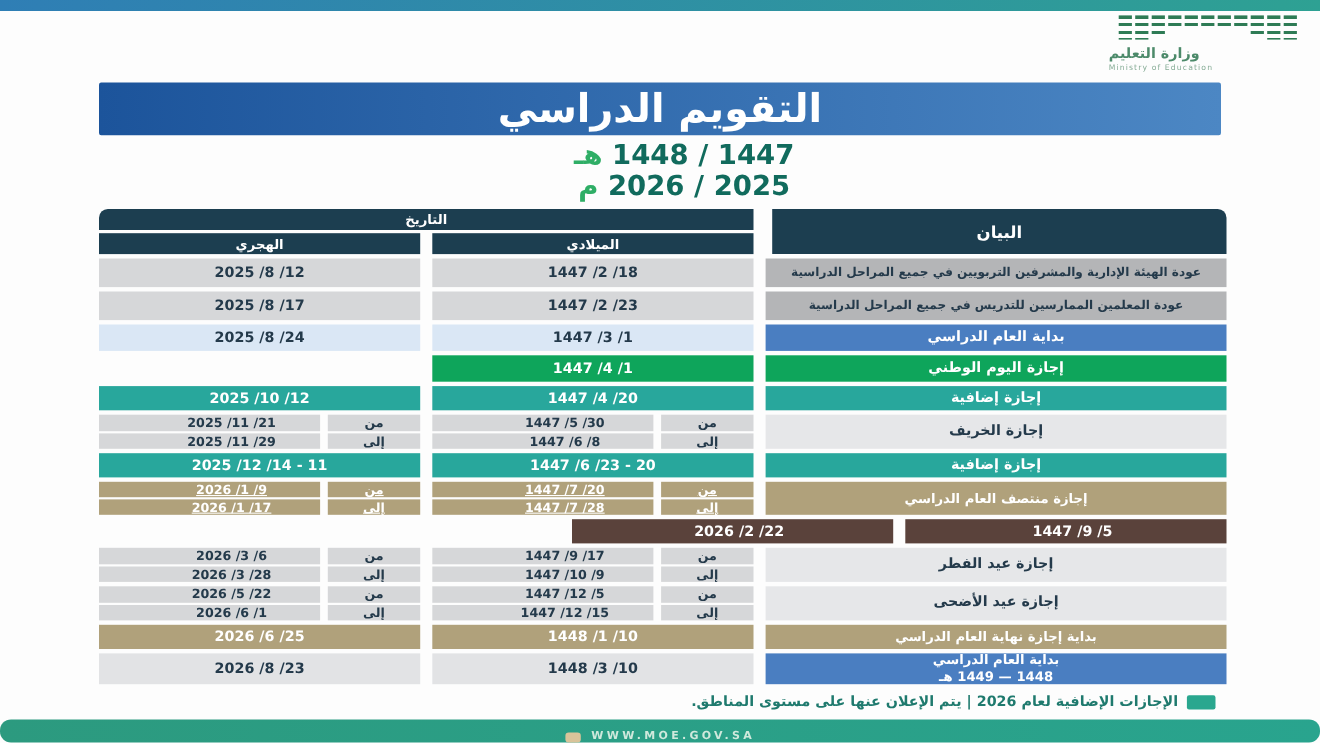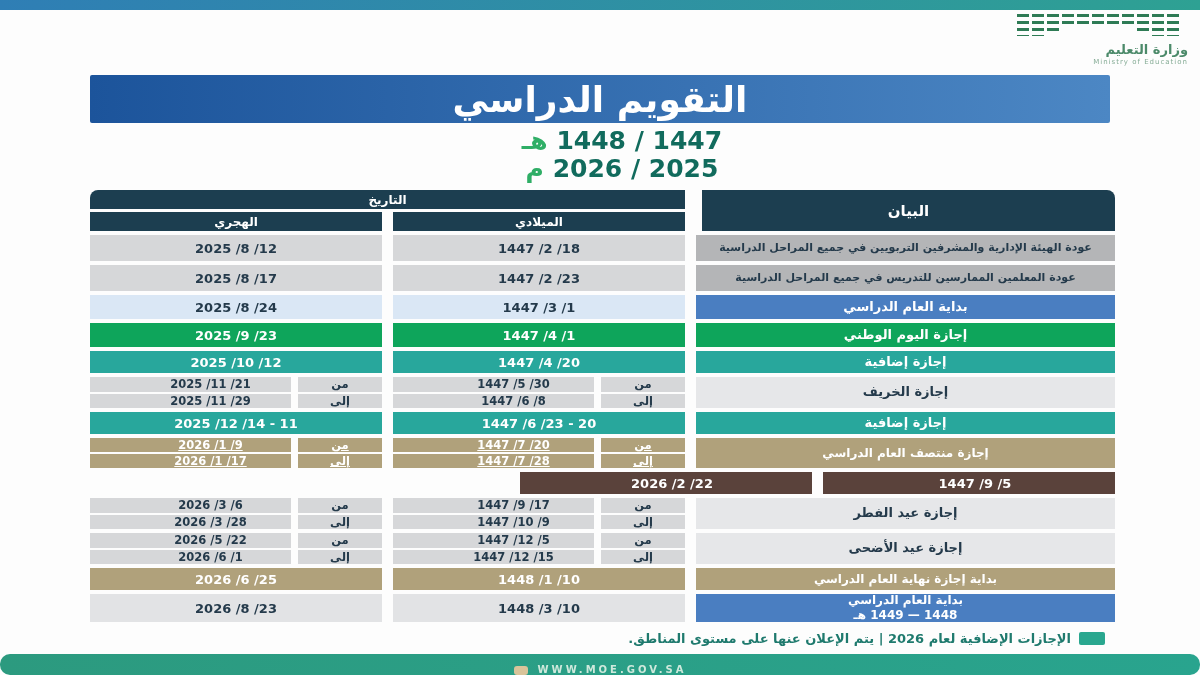--- a/index.html
+++ b/index.html
@@ -9,21 +9,21 @@
   }
   .topbar{position:absolute;left:0;top:0;width:1200px;height:10px;
     background:linear-gradient(to right,#2f7eb5,#2ea193);}
   .bottombar{position:absolute;left:0;top:654px;width:1200px;height:21px;
     background:linear-gradient(to right,#2c9a7f,#29a48e);
     display:flex;align-items:flex-end;justify-content:center;gap:10px;border-radius:10px;}
   .url{color:#cfe9dc;font-size:10px;font-weight:bold;letter-spacing:3px;}
   .url-icon{display:inline-block;width:14px;height:9px;background:#d9c49a;border-radius:3px;}
 
   
-  .logo{position:absolute;top:14px;right:12px;width:180px;text-align:right;}
+  .logo{position:absolute;top:14px;right:12px;width:180px;text-align:left;}
   .logo-mark{display:flex;justify-content:center;align-items:flex-start;gap:3px;height:26px;}
   .logo-mark i{display:block;width:12px;
     background:repeating-linear-gradient(to bottom,#2e7b55 0 3px,transparent 3px 7px);}
   .logo-ar{color:#4c8a6a;font-size:13px;font-weight:bold;margin-top:2px;}
   .logo-en{color:#86ac96;font-size:7px;margin-top:1px;letter-spacing:1px;}
 
   
   .banner{position:absolute;left:90px;top:75px;width:1020px;height:48px;border-radius:2px;
     background:linear-gradient(to right,#1c549b,#4c87c4);
     display:flex;align-items:center;justify-content:center;}
@@ -150,21 +150,20 @@
         <div class="cell datecol" dir="ltr">2025 /8 /17</div>
       </div>
       <div class="row s-blue single">
         <div class="cell bayan">بداية العام الدراسي</div>
         <div class="cell datecol" dir="ltr">1447 /3 /1</div>
         <div class="cell datecol" dir="ltr">2025 /8 /24</div>
       </div>
       <div class="row s-green single">
         <div class="cell bayan">إجازة اليوم الوطني</div>
         <div class="cell datecol" dir="ltr">1447 /4 /1</div>
-        <div class="cell datecol" dir="ltr">2025 /9 /23</div>
       </div>
       <div class="row s-teal single">
         <div class="cell bayan">إجازة إضافية</div>
         <div class="cell datecol" dir="ltr">1447 /4 /20</div>
         <div class="cell datecol" dir="ltr">2025 /10 /12</div>
       </div>
       <div class="row s-plain range">
         <div class="cell bayan">إجازة الخريف</div>
         <div class="cell datecol rangecol">
           <div class="subrow">

